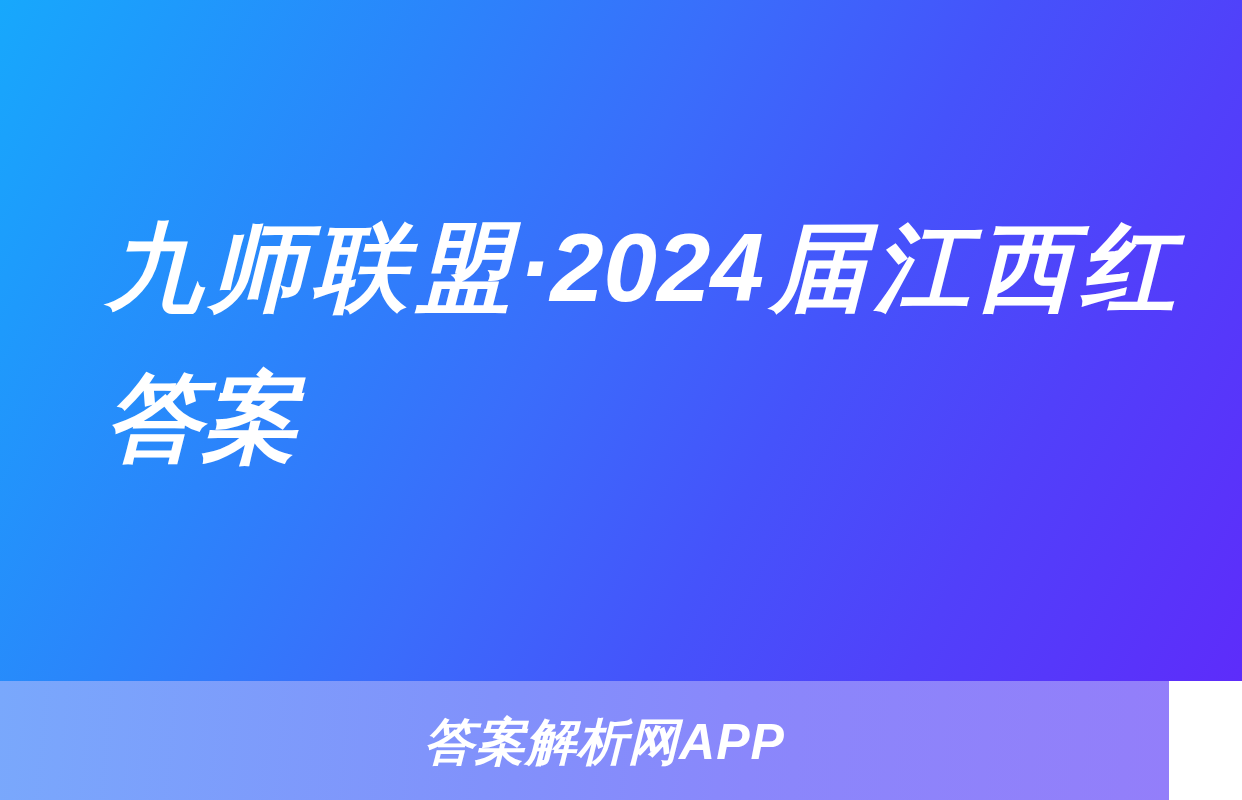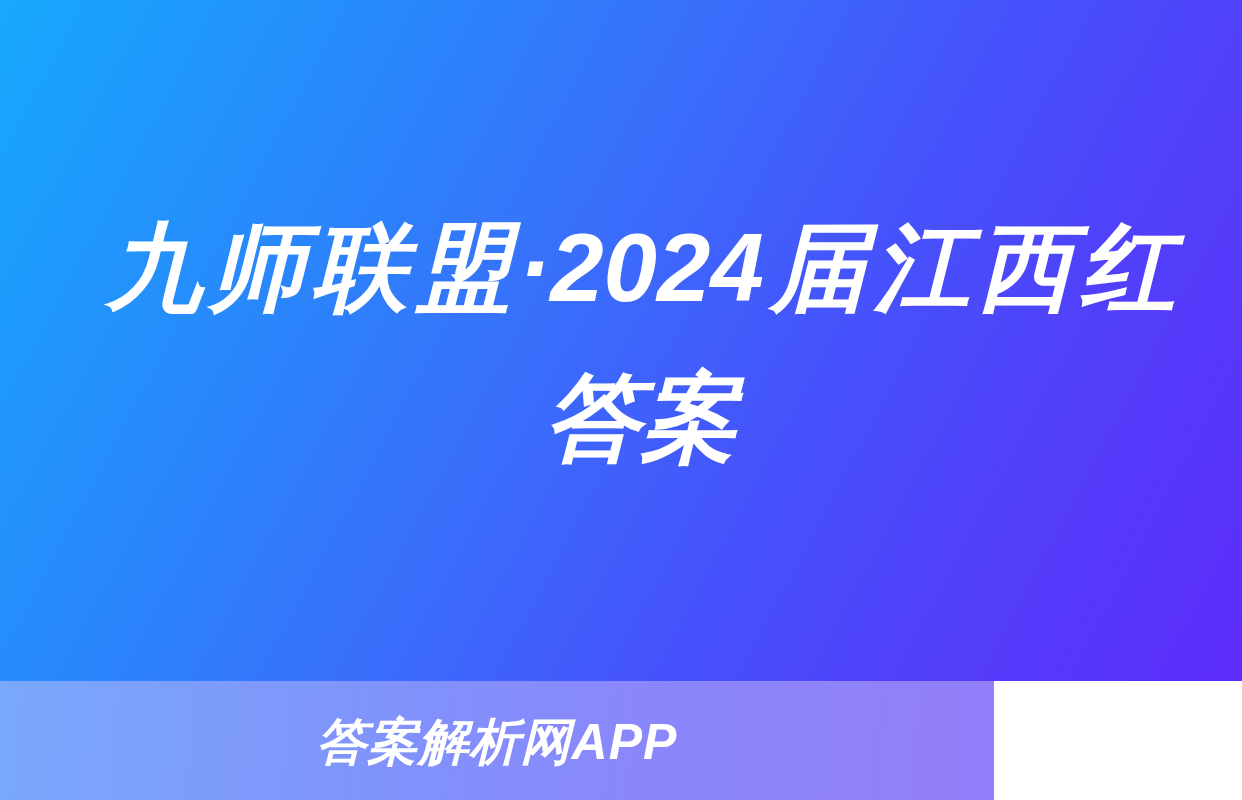--- a/index.html
+++ b/index.html
@@ -60,38 +60,39 @@
     text-rendering: optimizeLegibility;
   }
 
   .title-line.l1,
   .title-line.l2 {
     text-align: justify;
     text-align-last: justify;
   }
 
   .title-line.l3 {
-    text-align: center;
+    text-align: left;
   }
 
   
   .footer-band {
     position: absolute;
     left: 0;
     top: 681px;
-    width: 994px;
+    width: 1129px;
     height: 119px;
     background: linear-gradient(95deg,
                 #79A8FC 0%,
                 #8191FB 42%,
                 #8A87FB 64%,
                 #937EFA 100%);
     display: flex;
     align-items: center;
     justify-content: center;
+    padding-left: 40px;
   }
 
   .footer-text {
     color: #ffffff;
     font-size: 50px;
     font-weight: 700;
     font-style: italic;
     letter-spacing: 1px;
     line-height: 1;
     white-space: nowrap;

